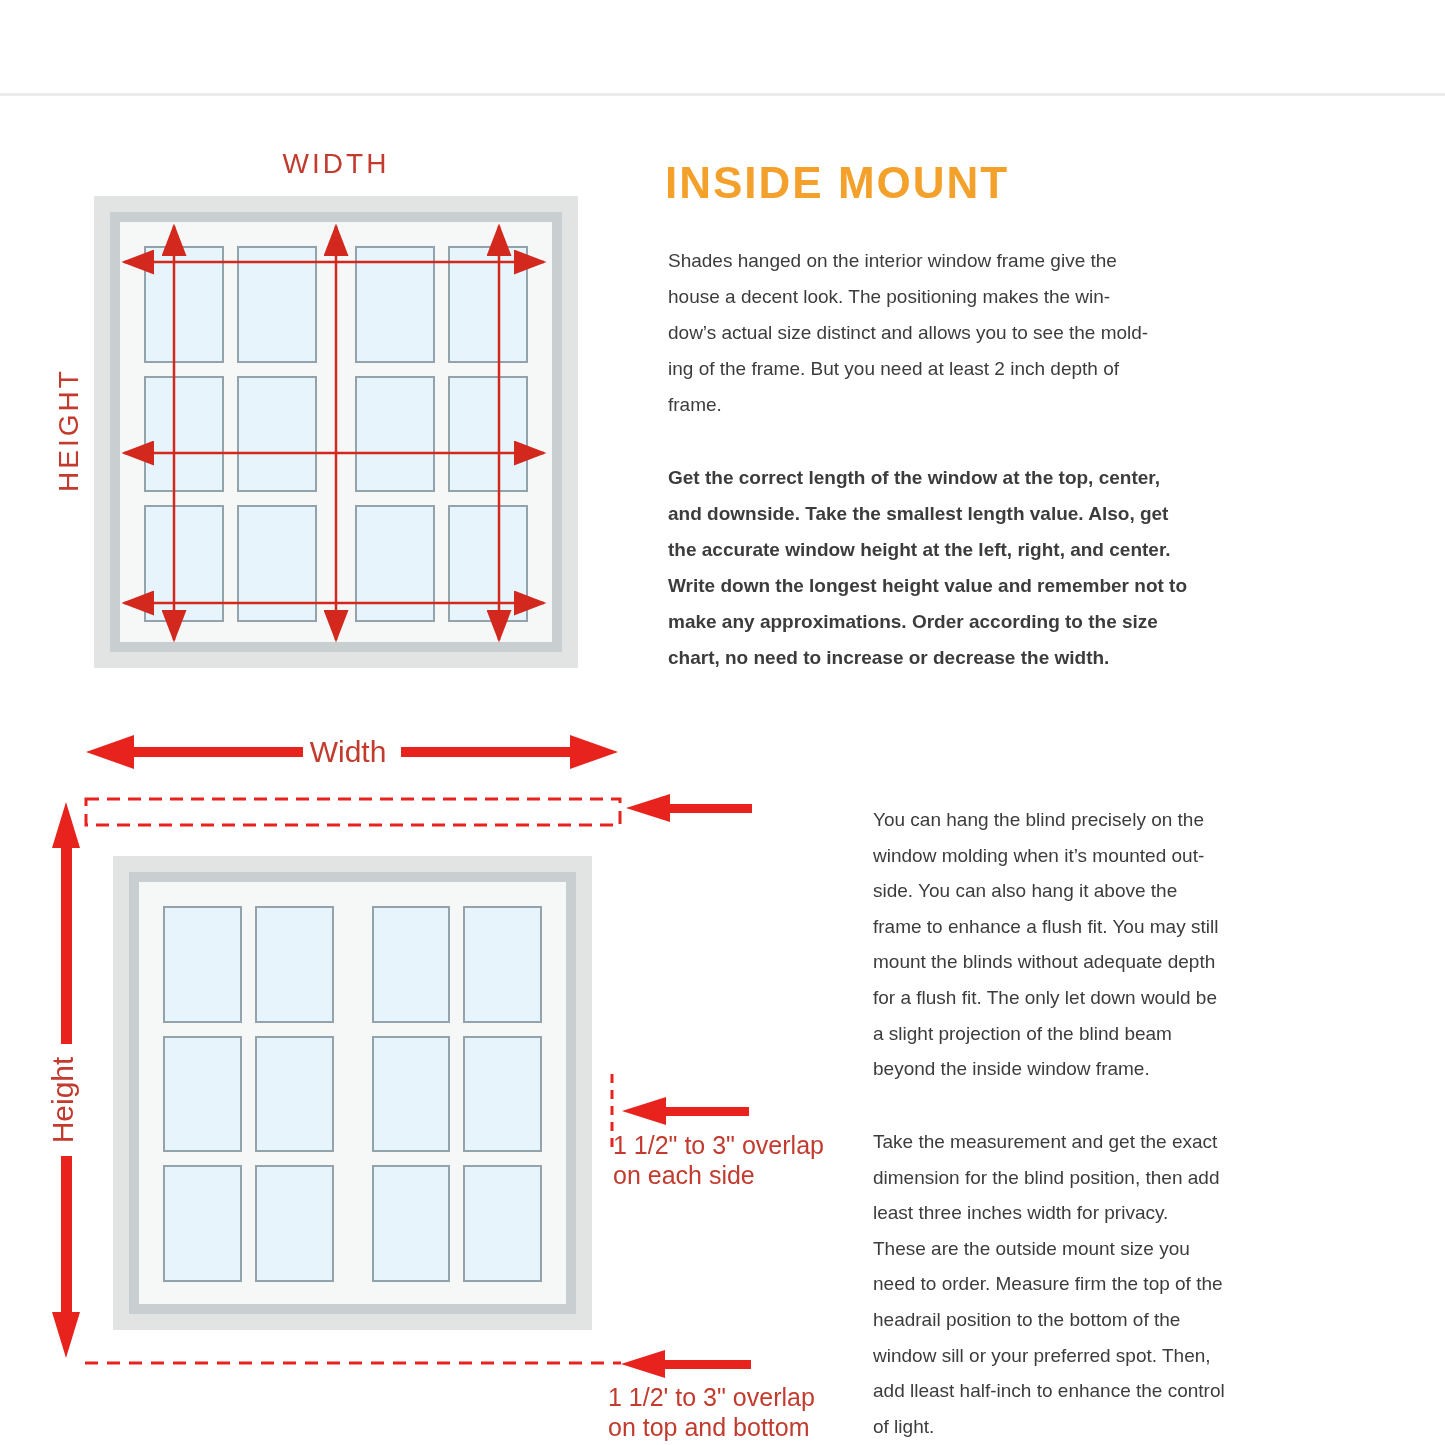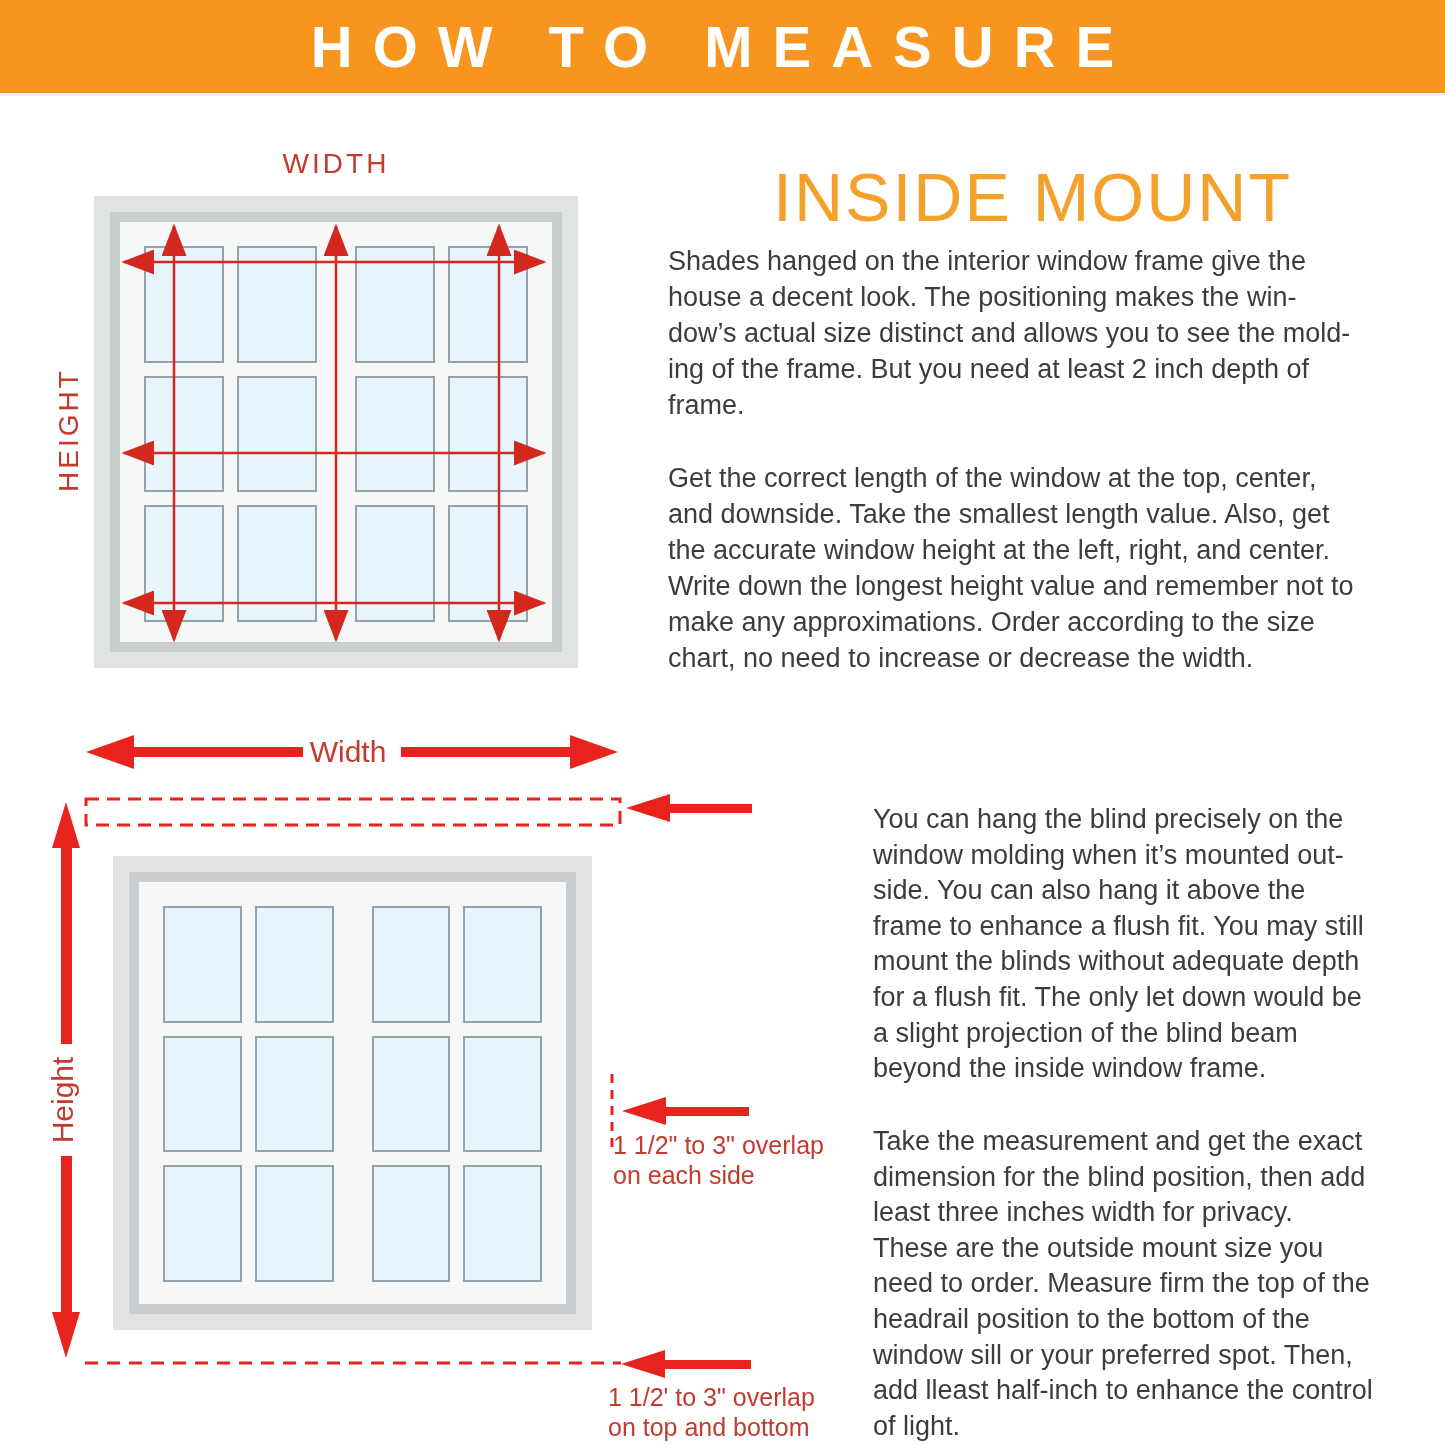--- a/index.html
+++ b/index.html
@@ -19,24 +19,24 @@
   body{font-family:"Liberation Sans","DejaVu Sans",sans-serif;}
   .canvas{position:relative;width:1445px;height:1445px;background:#ffffff;overflow:hidden;}
 
   
   .topbar{position:absolute;left:0;top:0;width:1445px;height:93px;
     background:var(--orange-header);display:flex;align-items:center;justify-content:center;}
   .topbar h1{margin:0;color:#ffffff;font-size:58px;font-weight:700;letter-spacing:20px;white-space:nowrap;}
   .topbar-sep{position:absolute;left:0;top:93px;width:1445px;height:3px;background:#ececec;}
 
   
-  .body-par{position:absolute;color:var(--body-text);font-size:27px;line-height:36px;white-space:pre;}
+  .body-par{position:absolute;color:var(--body-text);font-size:19px;line-height:36px;white-space:pre;}
   .narrow-par{line-height:35.6px;}
-  .section-heading{position:absolute;color:var(--orange-heading);font-size:68px;font-weight:400;
-    letter-spacing:2px;text-align:center;white-space:nowrap;}
+  .section-heading{position:absolute;color:var(--orange-heading);font-size:44px;font-weight:700;
+    letter-spacing:2px;text-align:left;white-space:nowrap;}
   .red-label{position:absolute;color:var(--label-red);white-space:pre;}
   .measure-caps{font-size:28px;letter-spacing:3px;font-weight:400;}
   .note{font-size:25px;line-height:30px;}
   .rot90{transform:rotate(-90deg);}
 
   
   .window{position:absolute;background:var(--window-outer);}
   .w-mid{position:absolute;inset:16px;background:var(--window-mid);}
   .w-frame{position:absolute;inset:26px;background:var(--window-frame);}
   .sashes{position:absolute;display:flex;}
@@ -65,23 +65,20 @@
   .arrow-v .head-d{width:0;height:0;border-left:14px solid transparent;border-right:14px solid transparent;
     border-top:46px solid var(--arrow-red);}
 
   .dashed-svg{position:absolute;overflow:visible;}
 </style>
 </head>
 <body>
 
 <div class="canvas">
 
-  <header class="topbar">
-    <h1>HOW TO MEASURE</h1>
-  </header>
   <div class="topbar-sep"></div>
 
   <div class="red-label measure-caps" style="left:94px;top:148px;width:484px;text-align:center;">WIDTH</div>
 
   <div class="red-label measure-caps rot90" style="left:-4px;top:412px;width:150px;height:36px;text-align:center;">HEIGHT</div>
 
   <div class="window" style="left:94px;top:196px;width:484px;height:472px;">
     <div class="w-mid"></div>
     <div class="w-frame"></div>
     <div class="sashes" style="inset:50px 50px 46px 50px;">
@@ -193,21 +190,21 @@
 on top and bottom</div>
 
   <h2 class="section-heading" style="left:665px;top:158px;width:735px;margin:0;">INSIDE MOUNT</h2>
 
   <p class="body-par" style="left:668px;top:243px;margin:0;">Shades hanged on the interior window frame give the
 house a decent look. The positioning makes the win-
 dow’s actual size distinct and allows you to see the mold-
 ing of the frame. But you need at least 2 inch depth of
 frame.</p>
 
-  <p class="body-par" style="left:668px;top:460px;margin:0;">Get the correct length of the window at the top, center,
+  <p class="body-par" style="left:668px;top:460px;margin:0;font-weight:bold;">Get the correct length of the window at the top, center,
 and downside. Take the smallest length value. Also, get
 the accurate window height at the left, right, and center.
 Write down the longest height value and remember not to
 make any approximations. Order according to the size
 chart, no need to increase or decrease the width.</p>
 
 
   <p class="body-par narrow-par" style="left:873px;top:802px;margin:0;">You can hang the blind precisely on the
 window molding when it’s mounted out-
 side. You can also hang it above the

